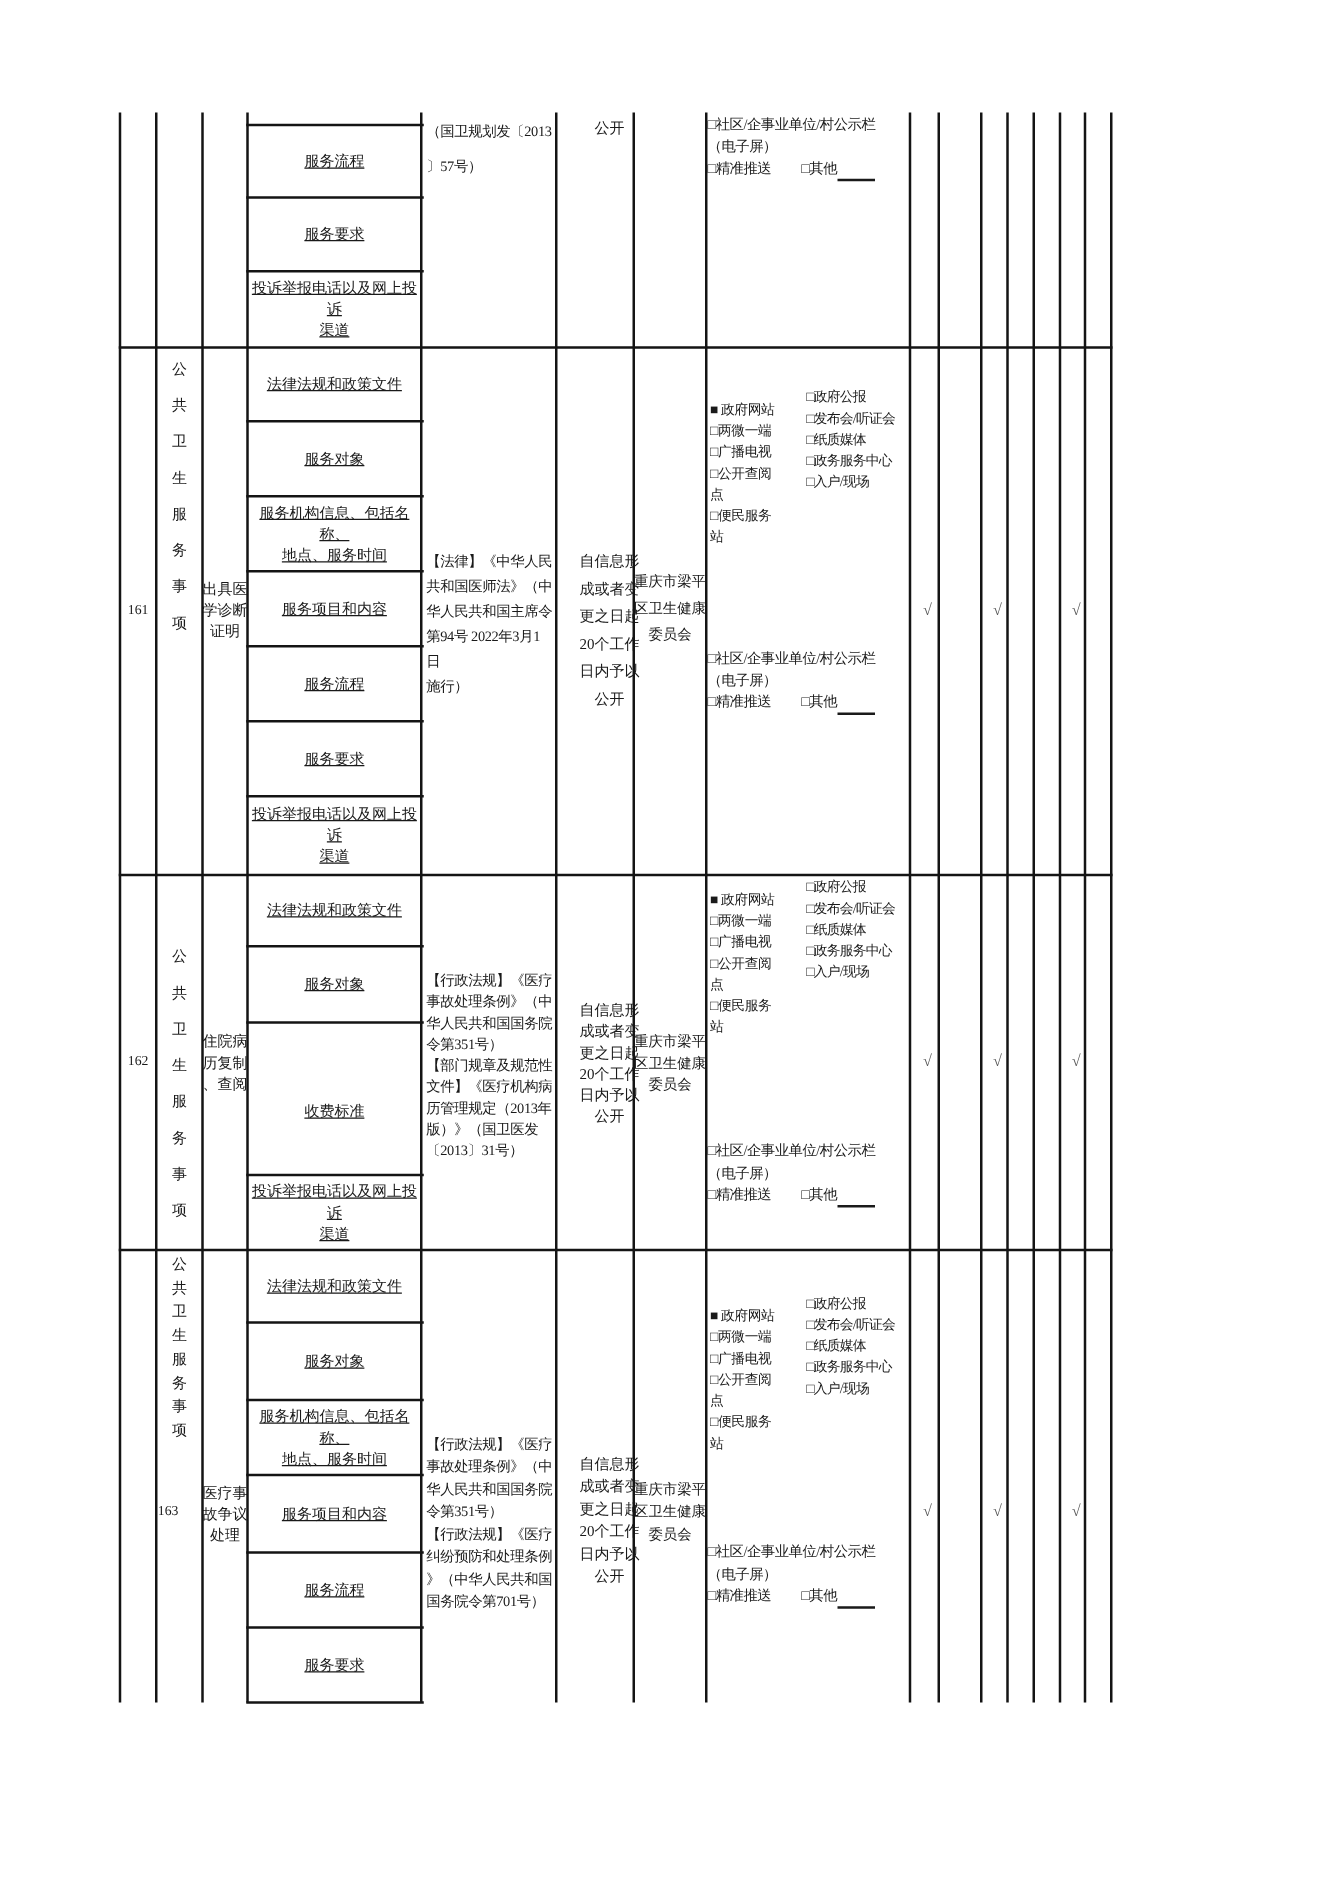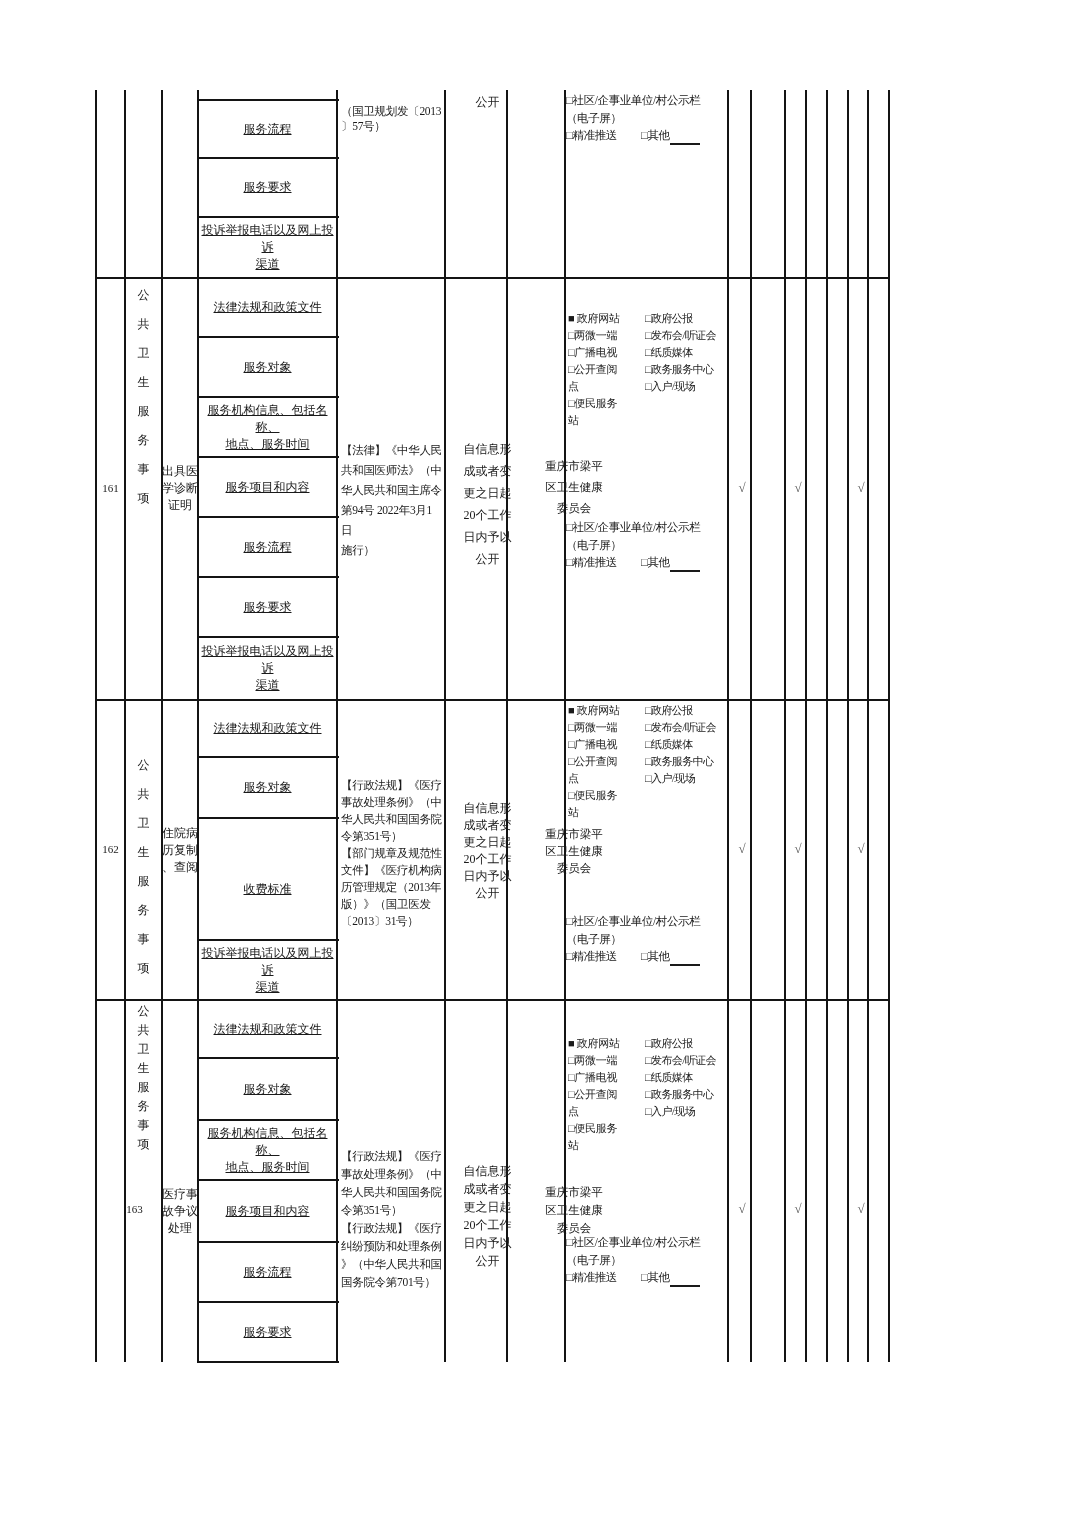--- a/index.html
+++ b/index.html
@@ -14,40 +14,40 @@
   .seq{position:absolute;left:96px;width:29px;text-align:center;font-size:11px;}
   
   .cat{position:absolute;left:125px;width:37px;text-align:center;font-size:12px;white-space:pre-line;}
   
   .item{position:absolute;left:162px;width:36px;text-align:center;font-size:12px;line-height:17px;white-space:pre-line;}
   
   .basis{position:absolute;left:341px;width:102px;font-size:11.5px;letter-spacing:-0.3px;white-space:pre-line;}
   
   .limit{position:absolute;left:445px;width:85px;text-align:center;font-size:12px;white-space:pre-line;}
   
-  .subject{position:absolute;left:507px;width:58px;text-align:center;font-size:11.5px;white-space:pre-line;margin-left:38px;}
-  
-  .ch-left{position:absolute;left:568px;width:78px;font-size:11px;line-height:17px;letter-spacing:-0.3px;white-space:pre;}
+  .subject{position:absolute;left:507px;width:58px;text-align:center;font-size:11.5px;white-space:pre-line;}
+  
+  .ch-left{position:absolute;left:568px;width:78px;font-size:11px;line-height:17px;letter-spacing:-0.3px;white-space:pre;margin-top:10px;}
   .ch-right{position:absolute;left:645px;width:84px;font-size:11px;line-height:17px;letter-spacing:-0.6px;white-space:pre;}
   .ch-extra{position:absolute;left:566px;width:162px;font-size:11.5px;line-height:17.5px;letter-spacing:-0.4px;}
   .ch-extra .row3{display:flex;align-items:flex-end;}
   .ch-extra .gap{display:inline-block;width:24px;}
   .blank{display:inline-block;width:30px;height:13px;border-bottom:2px solid #1a1a1a;}
   .check{position:absolute;width:20px;text-align:center;font-size:13px;color:#5a5a5a;}
 </style>
 </head>
 <body>
 
 <div id="page">
 
   <div class="c4" style="top:100px;height:58px;">服务流程</div>
   <div class="c4" style="top:158px;height:59px;">服务要求</div>
   <div class="c4" style="top:217px;height:61px;">投诉举报电话以及网上投诉
 渠道</div>
-  <div class="tcell basis" style="top:104px;line-height:15px;">（国卫规划发〔2013
+  <div class="tcell basis" style="top:92px;line-height:28px;">（国卫规划发〔2013
 〕57号）</div>
   <div class="tcell limit" style="top:94px;">公开</div>
   <div class="ch-extra" style="top:92px;">
     <div>□社区/企事业单位/村公示栏</div>
     <div>（电子屏）</div>
     <div class="row3">
       <span>□精准推送</span>
       <span class="gap"></span>
       <span>□其他</span>
       <span class="blank"></span>

